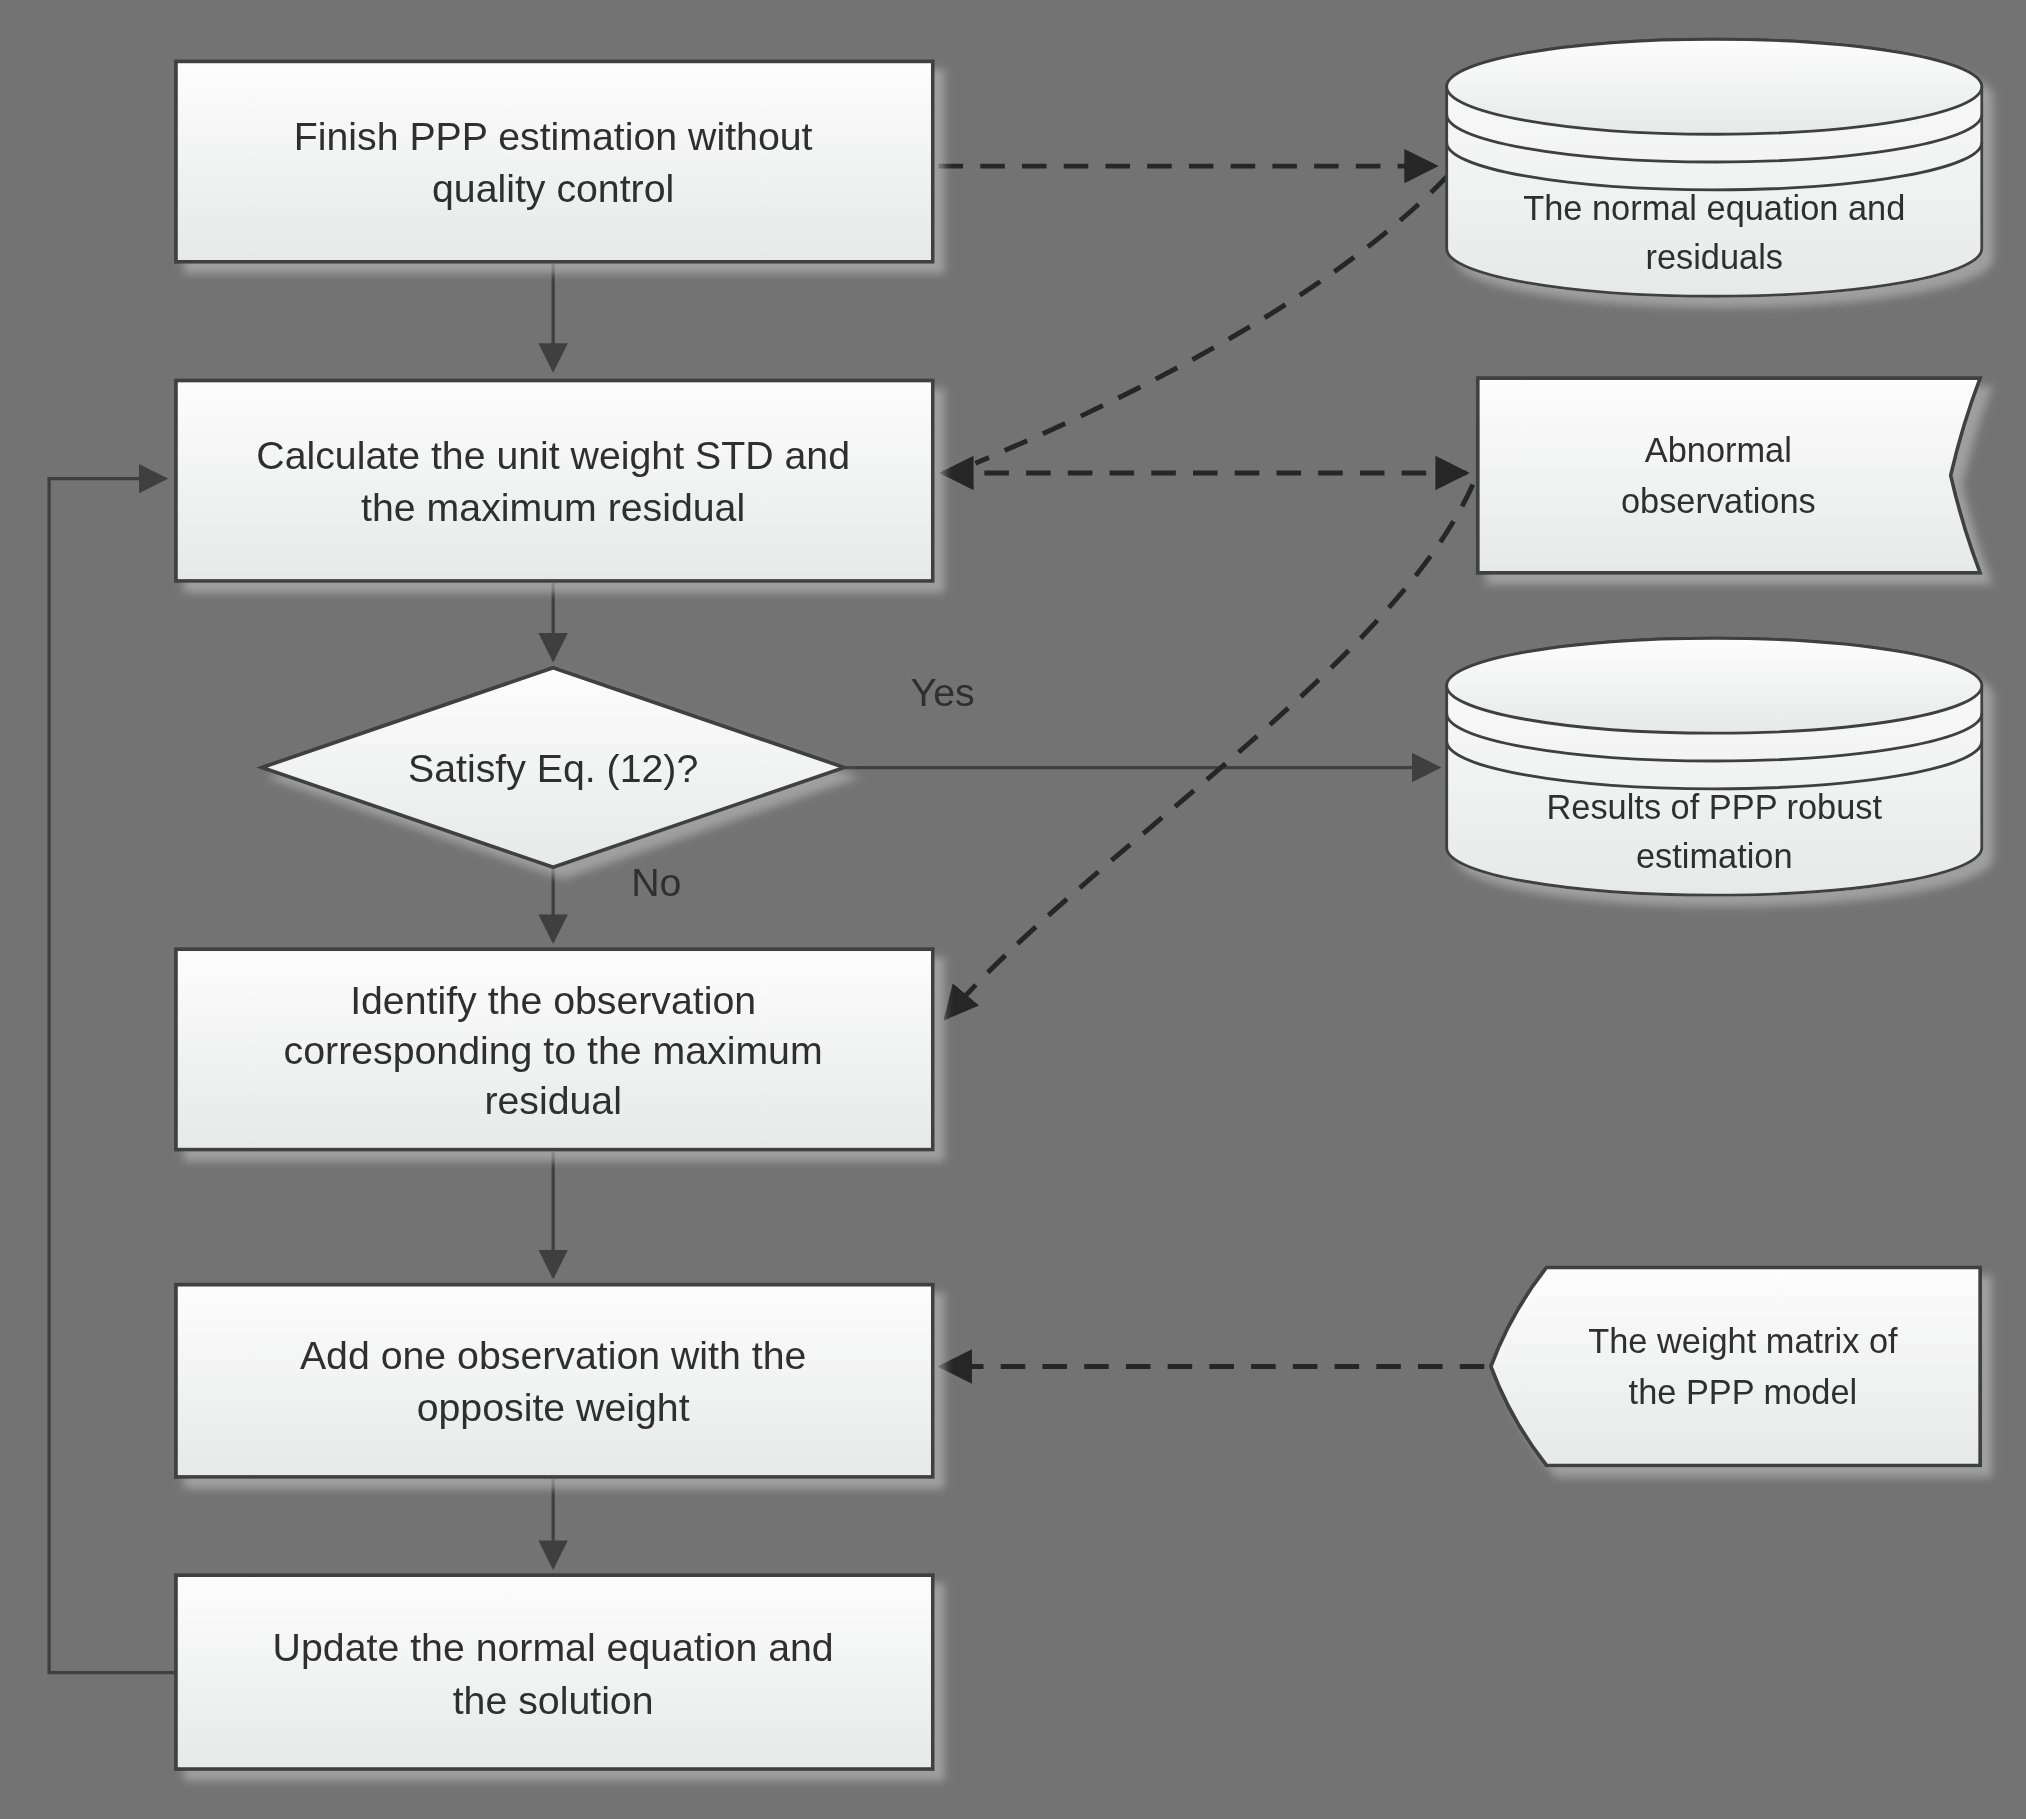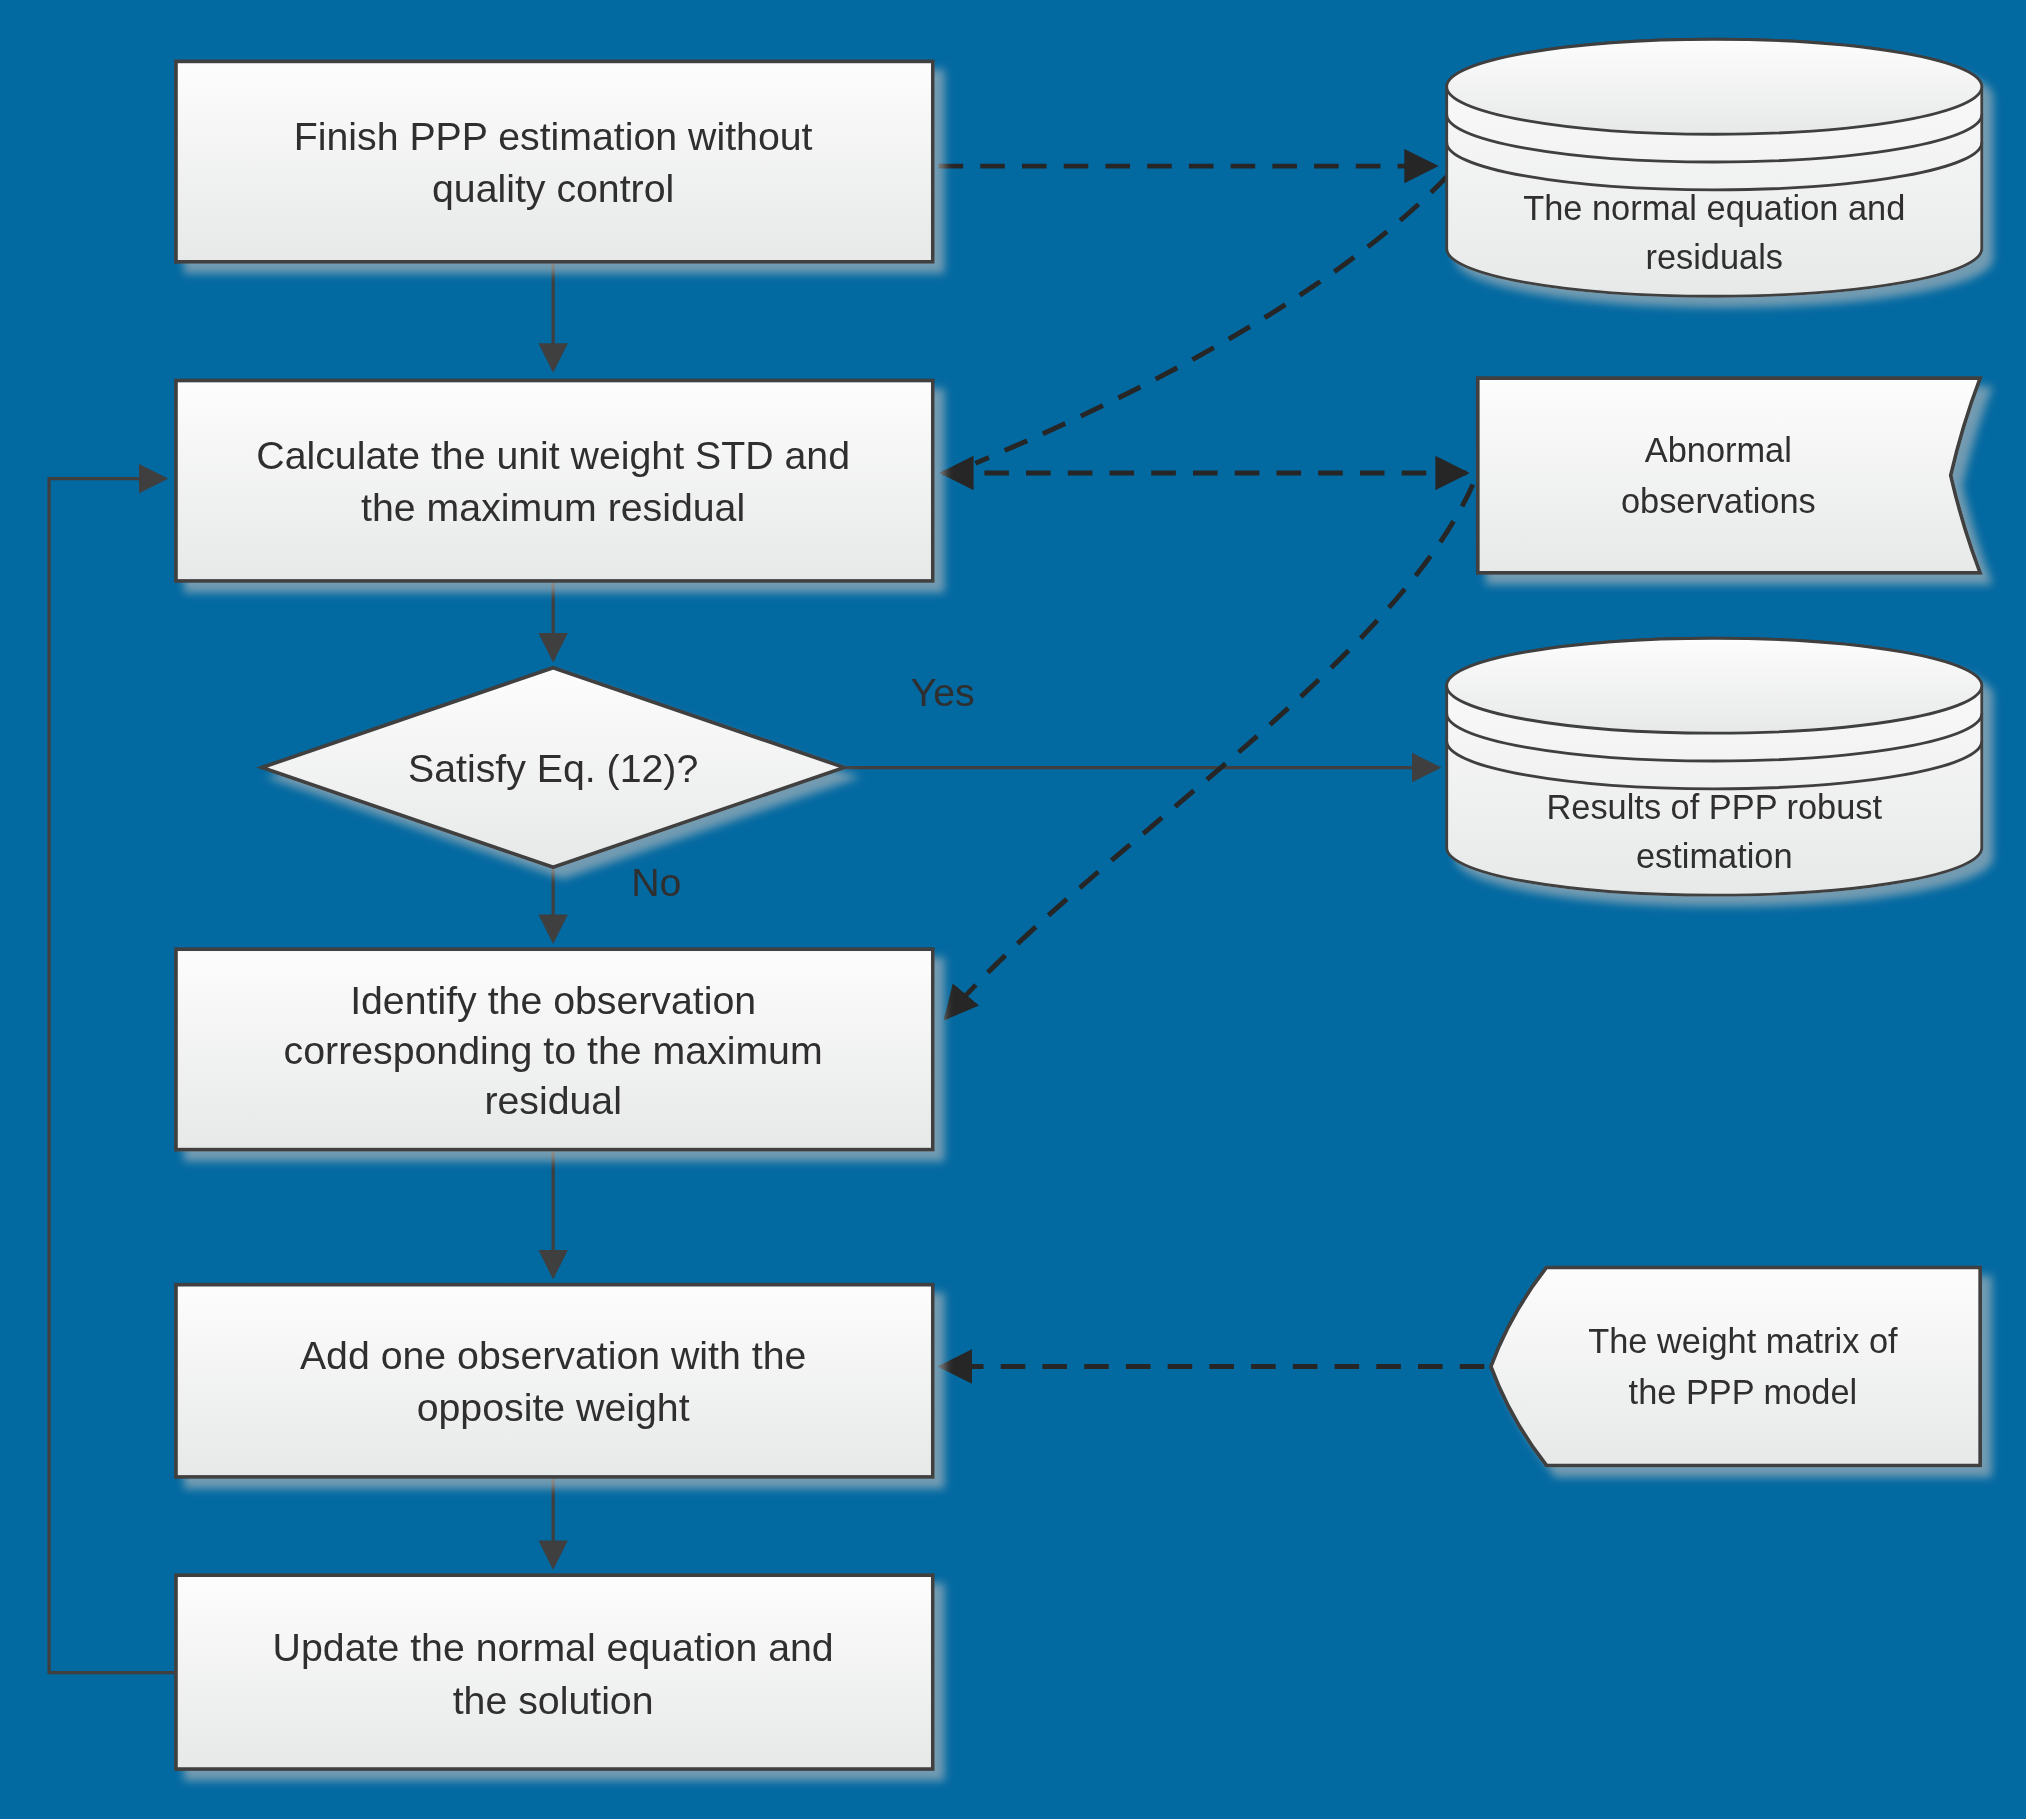--- a/index.html
+++ b/index.html
@@ -1,17 +1,17 @@
 <!DOCTYPE html>
 <html style="font-size:13px"><head>
 <meta charset="utf-8">
 <style>
   html,body{margin:0;padding:0;background:#ffffff;}
   body{font-family:"Liberation Sans", sans-serif;}
-  .stage{position:relative;width:2026px;height:1819px;background:#0369a1;}
+  .stage{position:relative;width:2026px;height:1819px;background:#737373;}
   svg{display:block;}
   .proc-text{font-size:48px;fill:#2f2f2f;}
   .data-text{font-size:42px;fill:#2f2f2f;}
   .edge-label{font-size:48px;fill:#2f2f2f;}
   text{text-anchor:middle;dominant-baseline:central;}
   .shape{fill:url(#boxGrad);stroke:#3f3f3f;stroke-width:4.5;}
   .shape-thin{fill:url(#boxGrad);stroke:#3f3f3f;stroke-width:3.5;}
   .arcline{fill:none;stroke:#3f3f3f;stroke-width:3.5;}
   .solid-edge{fill:none;stroke:#3f3f3f;stroke-width:4;}
   .dash-edge{fill:none;stroke:#262626;stroke-width:6;stroke-dasharray:30 21;}

